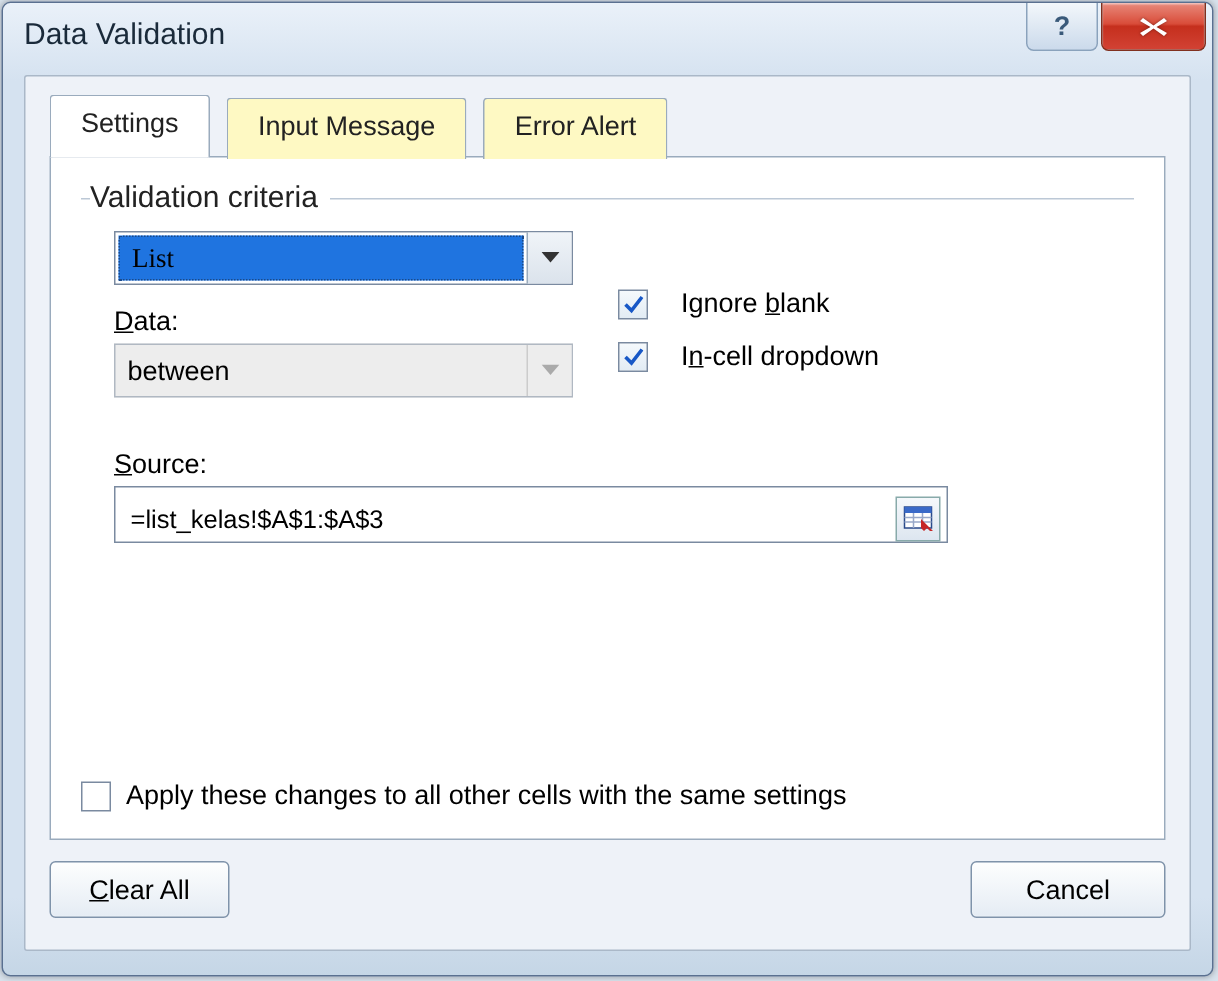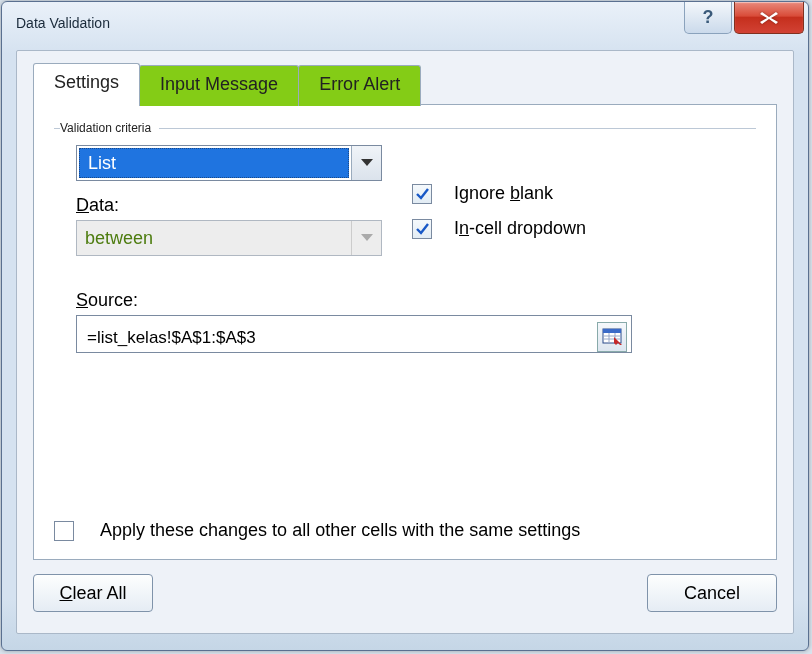--- a/index.html
+++ b/index.html
@@ -25,21 +25,21 @@
   }
   .titlebar {
     height: 42px;
     display: flex;
     align-items: center;
     padding: 0 0 0 14px;
     position: relative;
   }
   .titlebar-text {
     color: #1a2a3a;
-    font-size: 14px;
+    font-size: 20px;
   }
   .title-buttons {
     position: absolute;
     right: 4px;
     top: 0;
     display: flex;
     gap: 2px;
   }
   .help-btn {
     width: 48px;
@@ -81,24 +81,25 @@
     bottom: 16px;
     background: #eef2f8;
     border: 1px solid #aab8c8;
     border-radius: 2px;
     padding: 12px 16px 14px 16px;
   }
   .tabs {
     display: flex;
     position: relative;
     z-index: 2;
+    gap: 12px;
   }
   .tab {
     padding: 8px 20px 10px 20px;
-    background: #84cc16;
+    background: #fef9c3;
     border: 1px solid #9aabbd;
     border-bottom: none;
     border-top-left-radius: 3px;
     border-top-right-radius: 3px;
     margin-right: -1px;
     cursor: pointer;
     font-size: 18px;
     color: #222;
     position: relative;
     top: 2px;
@@ -119,54 +120,55 @@
     z-index: 1;
   }
   fieldset.criteria {
     border: none;
     border-top: 1px solid #bcc8d6;
     margin: 0;
     padding: 10px 6px 6px 6px;
   }
   fieldset.criteria legend {
     padding: 0 8px 0 0;
-    font-size: 12px;
+    font-size: 20px;
     color: #222;
   }
   .row { display: flex; }
   .col-left { width: 340px; padding-left: 16px; }
   .col-right { padding-top: 38px; padding-left: 12px; }
   .lbl { font-size: 18px; margin-bottom: 4px; }
   .lbl .ul { text-decoration: underline; }
   .combo {
     width: 306px;
     height: 36px;
     border: 1px solid #7a8aa0;
     display: flex;
     align-items: stretch;
     margin-bottom: 14px;
     position: relative;
   }
   .combo.disabled {
     background: #ededed;
-    color: #4d7c0f;
+    color: #000000;
     border-color: #b0b8c2;
   }
   .combo .combo-val {
     flex: 1;
     padding: 4px 8px;
     display: flex;
     align-items: center;
     font-size: 18px;
   }
   .combo.selected .combo-val {
     background: #1f74e0;
-    color: #ffffff;
+    color: #000000;
     margin: 2px;
     border: 1px dotted #1a4a8a;
+    font-family: Liberation Serif, serif;
   }
   .combo .arrow {
     width: 30px;
     background: linear-gradient(#f0f4f8, #dbe3ec);
     border-left: 1px solid #9aabbd;
     display: flex;
     align-items: center;
     justify-content: center;
   }
   .combo.disabled .arrow { background: #ededed; border-left-color: #ccc; }
@@ -214,21 +216,21 @@
     background: linear-gradient(#f5f8fb, #dde6f0);
     cursor: pointer;
     display: flex; align-items: center; justify-content: center;
   }
   .apply-row {
     position: absolute;
     left: 20px;
     bottom: 18px;
     display: flex;
     align-items: center;
-    gap: 26px;
+    gap: 10px;
   }
   .button-row {
     margin-top: 14px;
     display: flex;
     align-items: center;
   }
   .btn {
     height: 38px;
     min-width: 120px;
     padding: 0 22px;

